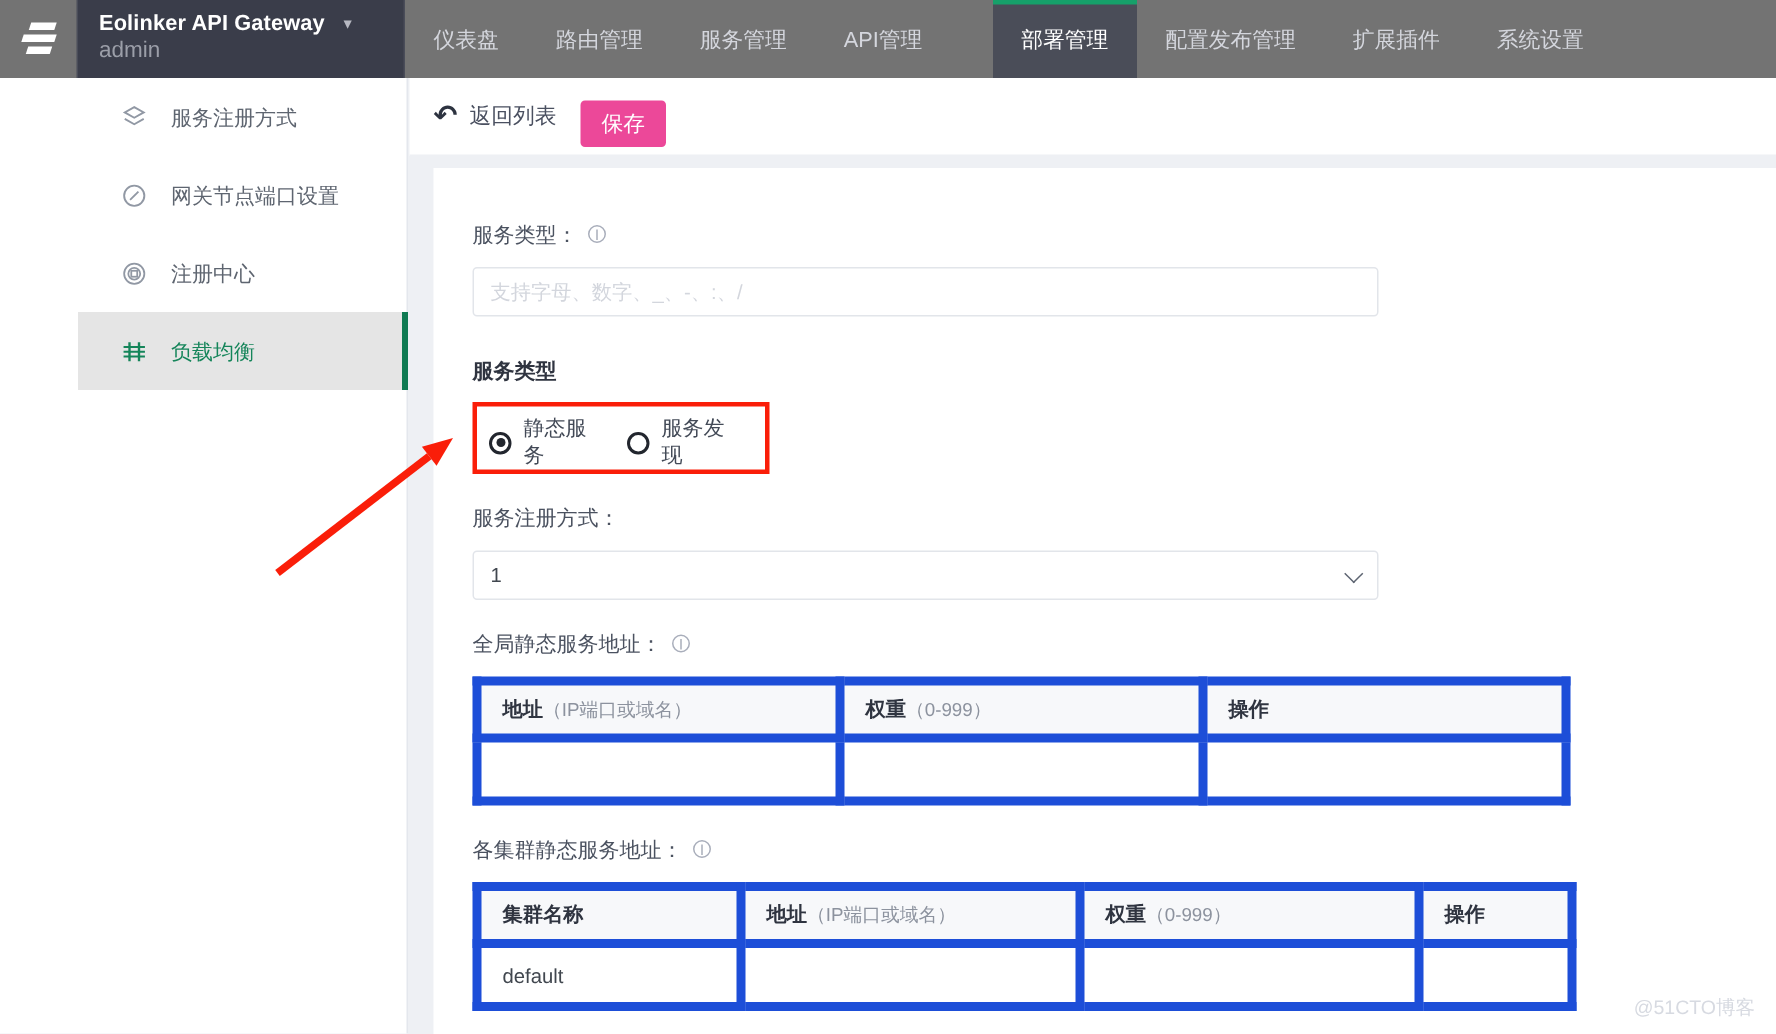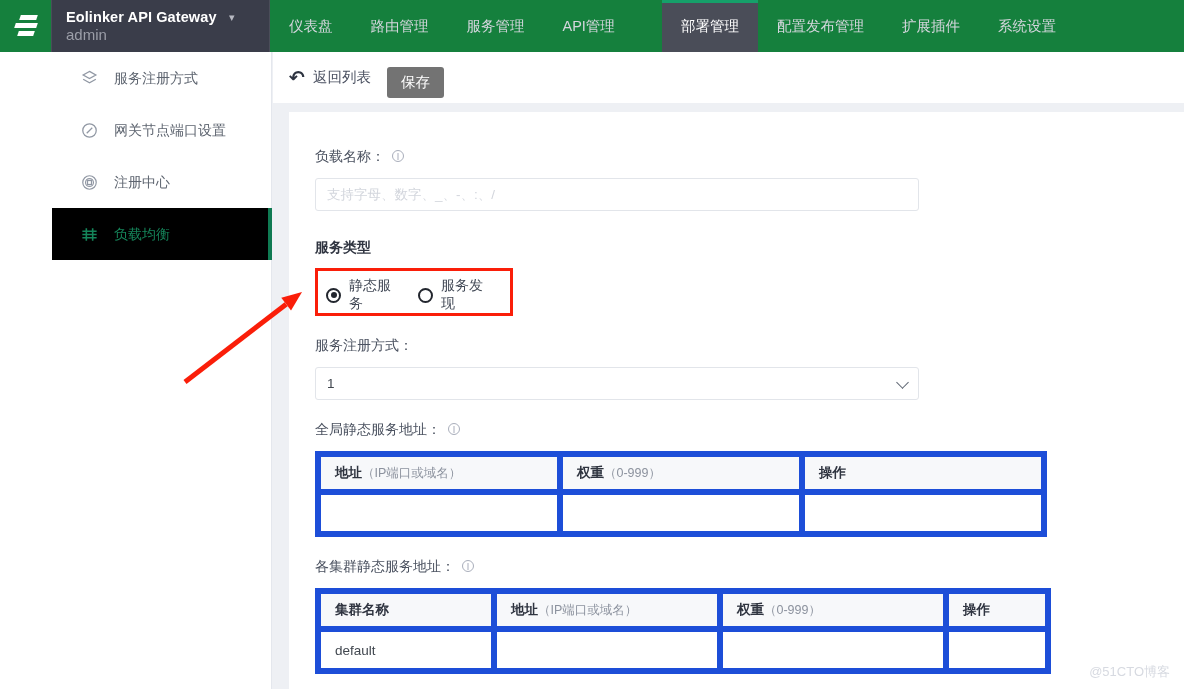--- a/index.html
+++ b/index.html
@@ -8,21 +8,21 @@
     width: 1184px; height: 689px;
     overflow: hidden;
     background: #eef0f4;
     font-family: "Liberation Sans", "DejaVu Sans", sans-serif;
   }
 
   
   .topbar {
     position: absolute; top: 0; left: 0;
     width: 1184px; height: 52px;
-    background: #15803d;
+    background: #737373;
     display: flex; align-items: stretch;
   }
   .logo-box {
     width: 52px; height: 52px;
     display: flex; align-items: center; justify-content: center;
     flex: 0 0 52px;
     border-right: 1px solid #4a4d59;
   }
   .logo-bars { width: 26px; height: 22px; position: relative; }
   .logo-bars i {
@@ -79,21 +79,21 @@
     position: relative;
     height: 52px; display: flex; align-items: center;
     padding-left: 26px; cursor: pointer;
     color: #5e6570; font-size: 14px;
   }
   .side-item .si-icon {
     width: 22px; height: 22px; margin-right: 14px;
     display: flex; align-items: center; justify-content: center;
     color: #9198a4; flex: 0 0 22px;
   }
-  .side-item.active { background: #000000; color: #15855a; }
+  .side-item.active { background: #e5e5e5; color: #15855a; }
   .side-item.active .si-icon { color: #15855a; }
   .side-item.active::after {
     content: ""; position: absolute; right: -1px; top: 0; bottom: 0;
     width: 4px; background: #0f7a52;
   }
   .si-label { line-height: 22px; }
 
   
   .leftrail {
     position: absolute; top: 52px; left: 0;
@@ -116,21 +116,21 @@
   .back-btn {
     display: flex; align-items: center;
     color: #4a5060; font-size: 14.5px; cursor: pointer;
     margin-right: 16px;
   }
   .back-icon {
     font-size: 19px; line-height: 1; margin-right: 8px; color: #2d3340;
     font-weight: bold;
   }
   .save-btn {
-    background: #737373; color: #ffffff;
+    background: #ec4899; color: #ffffff;
     font-size: 14.5px;
     padding: 6px 14px; border-radius: 3px;
     cursor: pointer; border: none;
     font-family: inherit;
     margin-top: 10px;
   }
 
   .card {
     position: absolute; top: 60px; left: 16px;
     width: 895px; height: 592px;
@@ -329,21 +329,21 @@
     <div class="back-btn">
       <span class="back-icon">↶</span>
       <span>返回列表</span>
     </div>
     <button class="save-btn">保存</button>
   </div>
 
   <div class="card">
 
     <div class="field-label">
-      <span>负载名称：</span>
+      <span>服务类型：</span>
       <span class="info-icon"></span>
     </div>
     <input class="text-input" type="text" placeholder="支持字母、数字、_、-、:、/" style="">
 
     <div class="section-title">服务类型</div>
 
     <div class="radio-box" id="radio-host">
         <div class="radio-opt checked">
           <span class="radio-mark"></span>
           <span>静态服务</span>

